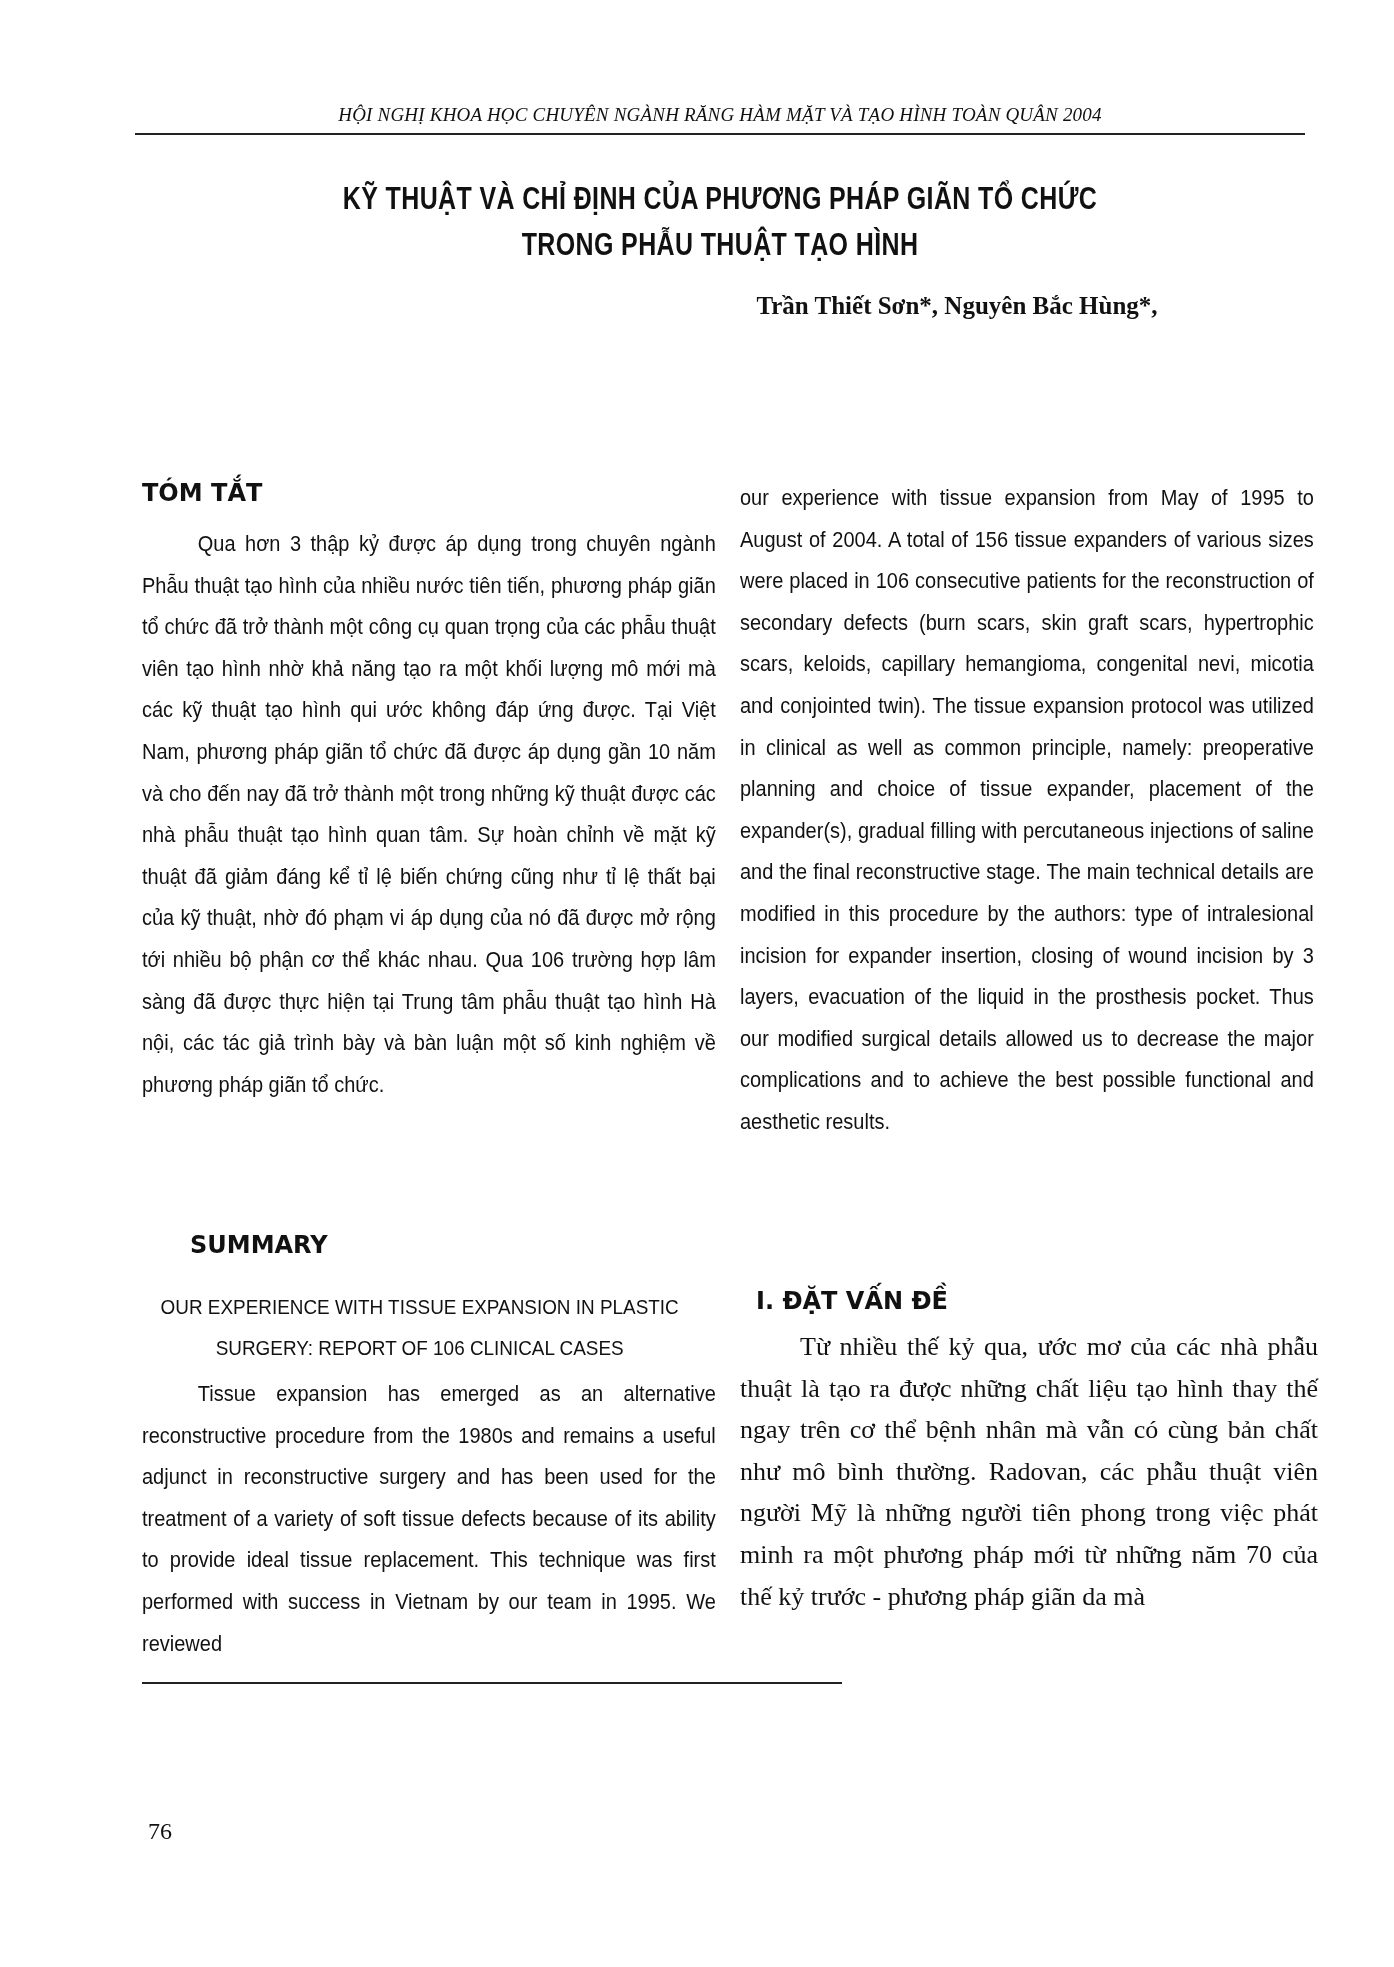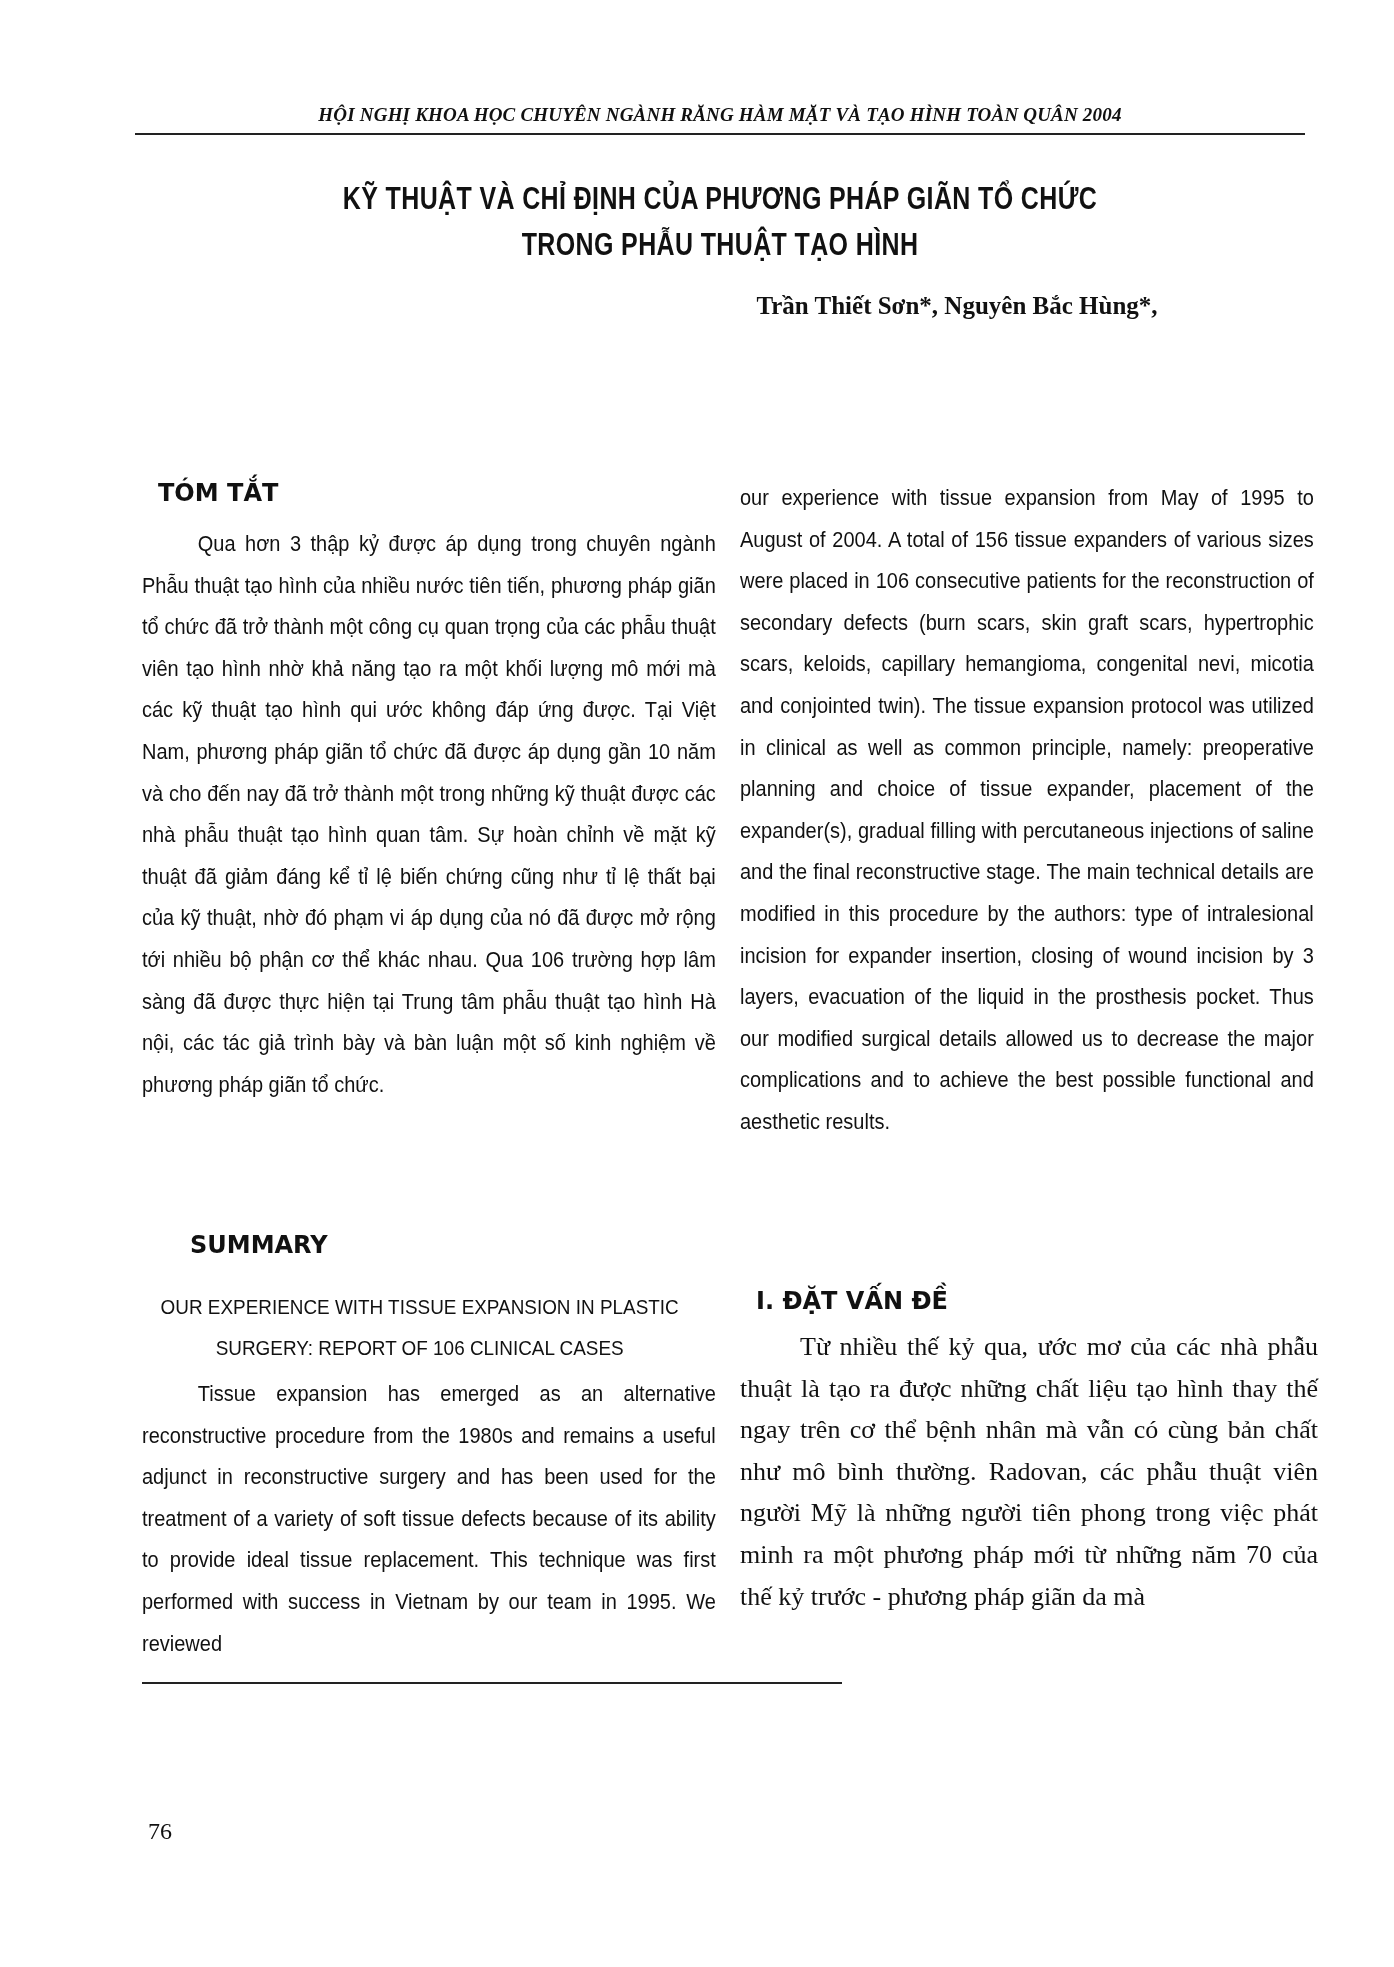--- a/index.html
+++ b/index.html
@@ -3,21 +3,21 @@
 <meta charset="utf-8">
 <style>
   html, body { margin: 0; padding: 0; background: #ffffff; }
   body { width: 1394px; height: 1967px; position: relative; overflow: hidden; color: #111; }
   .page { position: absolute; left: 0; top: 0; width: 1394px; height: 1967px; background: #fff; }
 
   .running-header {
     position: absolute; left: 135px; top: 104px; width: 1170px;
     text-align: center;
     font-family: "Liberation Serif", "DejaVu Serif", serif;
-    font-style: italic; font-weight: bold; font-size: 19px; letter-spacing: 0.2px;
+    font-style: italic; font-weight: normal; font-size: 19px; letter-spacing: 0.2px;
     color: #111;
   }
   .header-rule {
     position: absolute; left: 135px; top: 133px; width: 1170px; height: 0;
     border-top: 2px solid #222;
   }
 
   .title {
     position: absolute; left: 200px; top: 175px; width: 1040px;
     text-align: center;
@@ -47,21 +47,21 @@
   }
   .body-sans {
     font-family: "Liberation Sans", "DejaVu Sans", sans-serif;
     font-size: 21.5px; line-height: 41.6px;
     text-align: justify; color: #111;
     transform: scaleX(0.93); transform-origin: left top; width: 617px;
     margin: 0;
   }
   .indent { text-indent: 60px; }
 
-  .tomtat-heading { position: absolute; left: 16px; top: 0; }
+  .tomtat-heading { position: absolute; left: 0; top: 0; }
   .tomtat-body { position: absolute; left: 0; top: 46px; }
 
   .summary-heading { position: absolute; left: 0; top: 752px; margin-left: 48px; }
   .summary-subtitle {
     position: absolute; left: 0; top: 808px; width: 617px;
     font-family: "Liberation Sans", "DejaVu Sans", sans-serif;
     font-size: 21px; line-height: 41px; text-align: center; color: #111;
     transform: scaleX(0.9); transform-origin: left top;
   }
   .summary-body { position: absolute; left: 0; top: 896px; }

